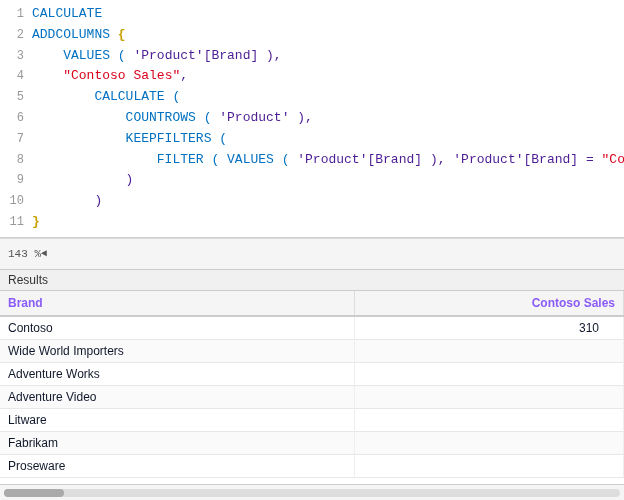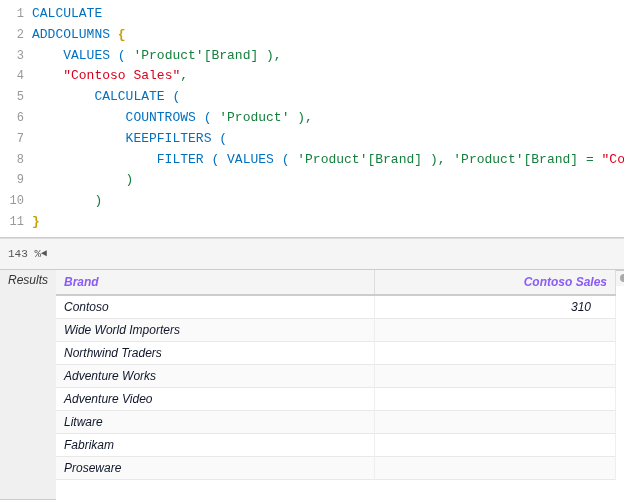--- a/index.html
+++ b/index.html
@@ -45,21 +45,21 @@
     }
 
     .code-content {
       flex: 1;
       white-space: pre;
     }
 
     
     .kw-blue { color: #0070c0; font-weight: normal; }
     .str-red { color: #d9001b; }
-    .text-black { color: #15803d; }
+    .text-black { color: #4c1d95; }
     .brace-yellow { color: #c8a000; font-weight: bold; }
 
     
     .status-bar {
       background: #f5f5f5;
       border-top: 1px solid #ddd;
       border-bottom: 1px solid #ccc;
       padding: 15px 8px;
       font-size: 11px;
       color: #555;
@@ -71,22 +71,22 @@
     .scroll-arrow {
       color: #555;
       font-size: 10px;
       cursor: pointer;
     }
 
     
     .results-panel {
       flex: 1;
       display: flex;
+      flex-direction: column;
       overflow: hidden;
-      font-style: italic;
     }
 
     .results-header {
       background: #f0f0f0;
       border-bottom: 1px solid #ccc;
       padding: 3px 8px;
       font-size: 12px;
       color: #333;
       font-family: Arial, sans-serif;
       font-weight: normal;
@@ -239,24 +239,20 @@
             <th class="numeric">Contoso Sales</th>
           </tr>
       </thead>
       <tbody id="table-body">
       <tr>
             <td>Contoso</td>
             <td class="numeric">310</td>
           </tr>
           <tr>
             <td>Wide World Importers</td>
-            <td class="numeric"></td>
-          </tr>
-          <tr>
-            <td>Northwind Traders</td>
             <td class="numeric"></td>
           </tr>
           <tr>
             <td>Adventure Works</td>
             <td class="numeric"></td>
           </tr>
           <tr>
             <td>Adventure Video</td>
             <td class="numeric"></td>
           </tr>

